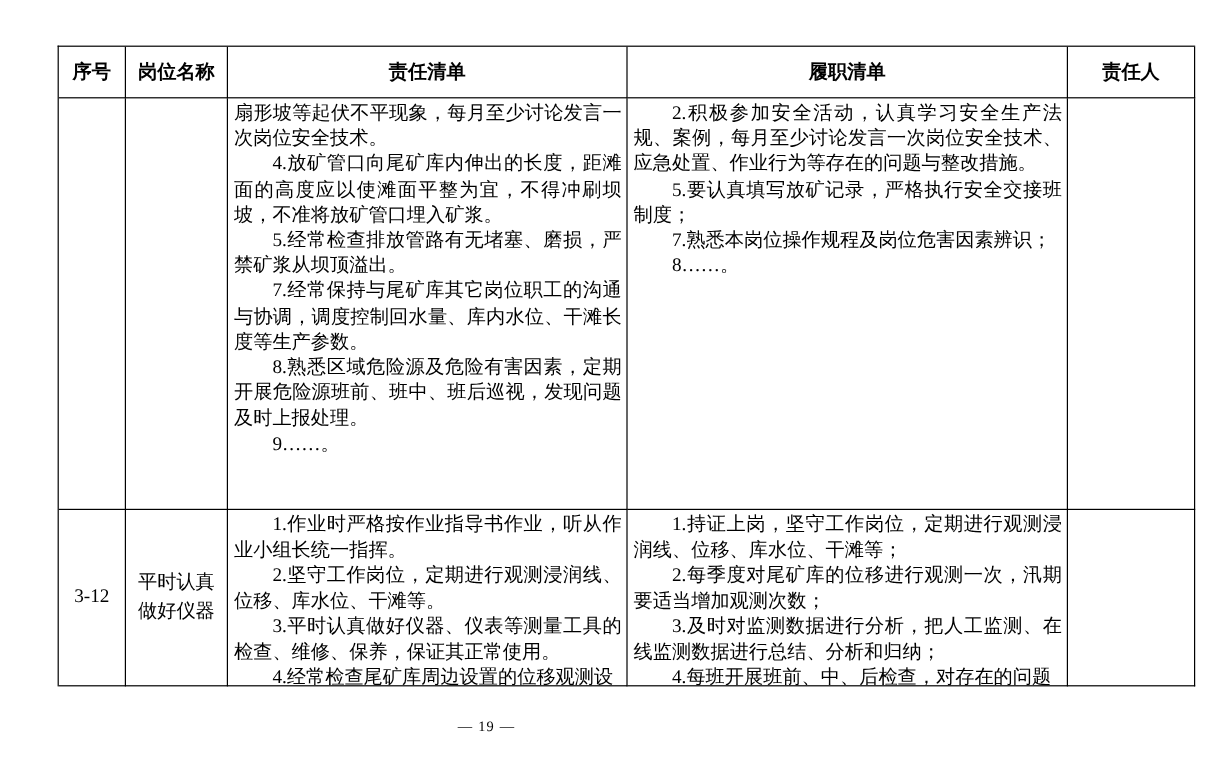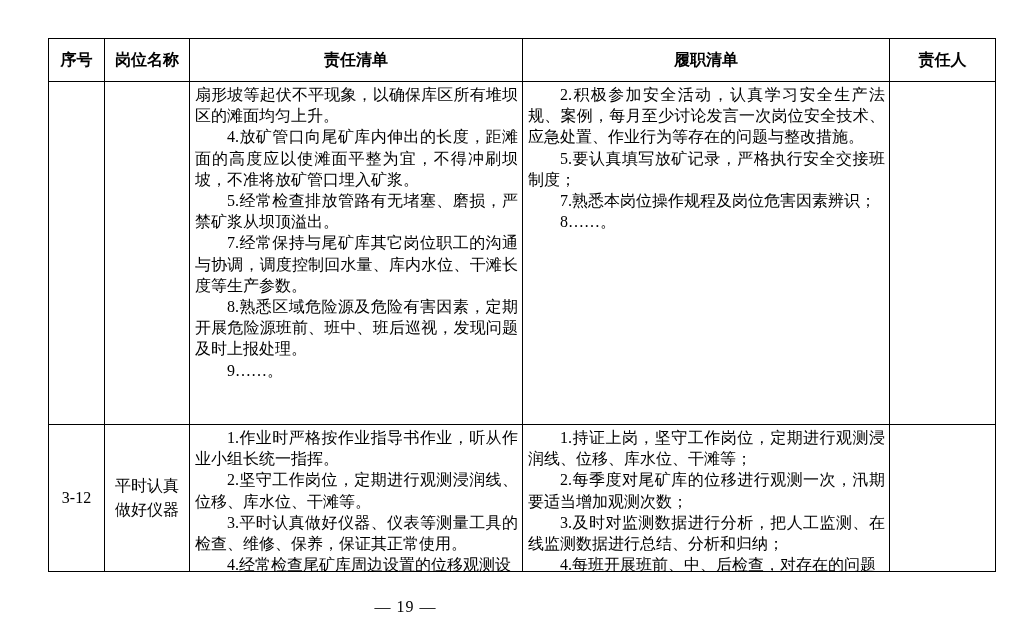--- a/index.html
+++ b/index.html
@@ -35,21 +35,21 @@
     font-size:16px;
   }
   .tcell p{
     margin:0;line-height:21.2px;text-align:justify;
     text-indent:2em;
     word-break:break-all;
   }
   .tcell p.flush{text-indent:0;}
   .footer{
     position:absolute;left:0;top:598px;width:811px;
-    text-align:center;font-size:16px;letter-spacing:1px;
+    text-align:center;font-size:12px;letter-spacing:1px;
   }
 </style>
 </head>
 <body>
 
 <div class="doc-table">
 
   <div class="cell hcell">
     <span>序号</span>
   </div>
@@ -62,21 +62,21 @@
   <div class="cell hcell">
     <span>履职清单</span>
   </div>
   <div class="cell hcell">
     <span>责任人</span>
   </div>
 
   <div class="cell ccell"></div>
   <div class="cell ccell"></div>
   <div class="cell tcell">
-    <p class="flush">扇形坡等起伏不平现象，以确保库区所有堆坝区的滩面均匀上升。</p>
+    <p class="flush">扇形坡等起伏不平现象，每月至少讨论发言一次岗位安全技术。</p>
     <p>4.放矿管口向尾矿库内伸出的长度，距滩面的高度应以使滩面平整为宜，不得冲刷坝坡，不准将放矿管口埋入矿浆。</p>
     <p>5.经常检查排放管路有无堵塞、磨损，严禁矿浆从坝顶溢出。</p>
     <p>7.经常保持与尾矿库其它岗位职工的沟通与协调，调度控制回水量、库内水位、干滩长度等生产参数。</p>
     <p>8.熟悉区域危险源及危险有害因素，定期开展危险源班前、班中、班后巡视，发现问题及时上报处理。</p>
     <p>9……。</p>
   </div>
   <div class="cell tcell">
     <p>2.积极参加安全活动，认真学习安全生产法规、案例，每月至少讨论发言一次岗位安全技术、应急处置、作业行为等存在的问题与整改措施。</p>
     <p>5.要认真填写放矿记录，严格执行安全交接班制度；</p>
     <p>7.熟悉本岗位操作规程及岗位危害因素辨识；</p>

